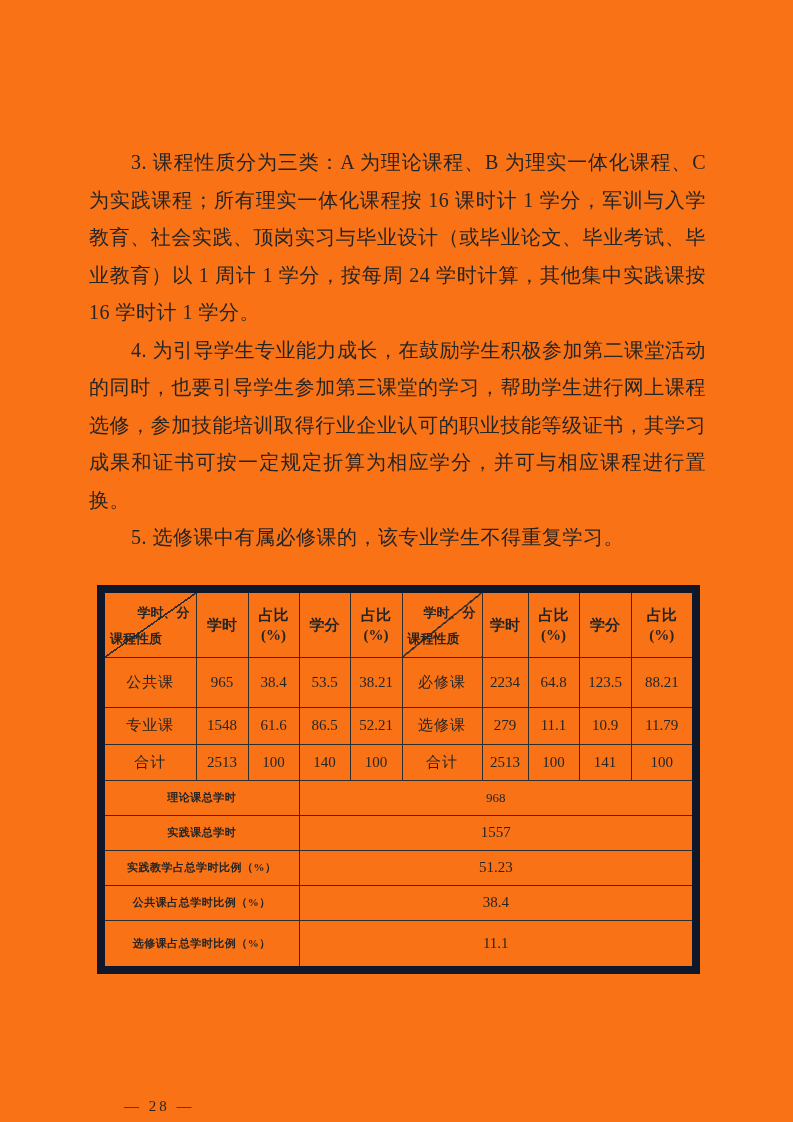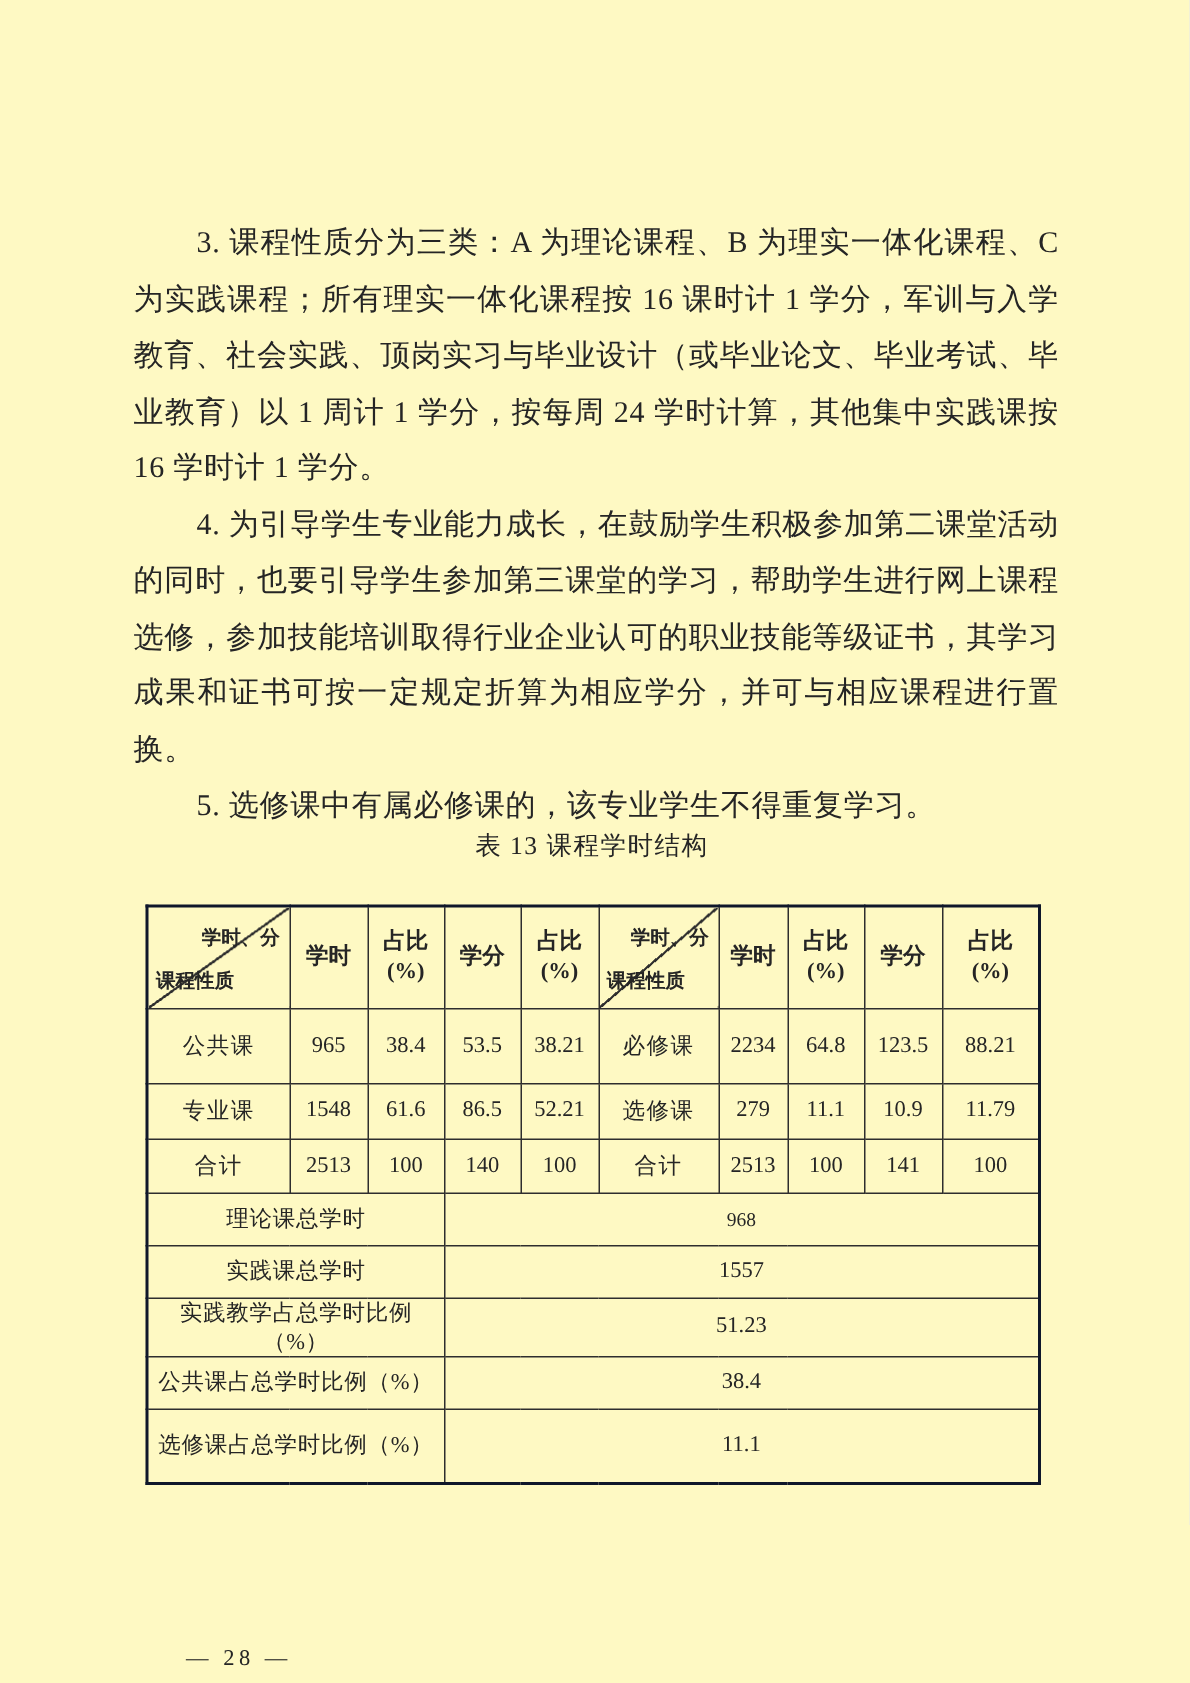--- a/index.html
+++ b/index.html
@@ -1,20 +1,20 @@
 <!DOCTYPE html>
 <html><head>
 <meta charset="utf-8">
 <style>
   html, body { margin: 0; padding: 0; background: #e8e8e8; }
   .page {
     position: relative;
     width: 793px;
     height: 1122px;
-    background: #fef9c3;
+    background: #f97316;
     font-family: "Liberation Serif", "DejaVu Serif", serif;
     color: #252525;
     overflow: hidden;
     margin: 0 auto;
   }
   .paragraphs {
     position: absolute;
     left: 89px;
     top: 144px;
     width: 617px;
@@ -29,37 +29,37 @@
     top: 551px;
     width: 595px;
     text-align: center;
     font-size: 17px;
     line-height: 26px;
     letter-spacing: 1px;
   }
   table.ct {
     position: absolute;
     left: 97px;
-    top: 603px;
+    top: 585px;
     width: 595px;
     border-collapse: collapse;
     table-layout: fixed;
-    border: 2px solid #0f172a;
+    border: 8px solid #0f172a;
   }
   .ct td {
     border: 1px solid #2e2e2e;
     text-align: center;
     vertical-align: middle;
     padding: 0;
     overflow: hidden;
   }
   .hdr-label { font-weight: bold; font-size: 15px; line-height: 20px; }
   .cat  { font-weight: normal; font-size: 15px; letter-spacing: 1px; }
   .num  { font-size: 15px; }
-  .sum-label { font-weight: normal; font-size: 15px; letter-spacing: 0.5px; }
+  .sum-label { font-weight: bold; font-size: 11px; letter-spacing: 0.5px; }
   .sum-value { font-size: 15px; }
   .sum-value.small { font-size: 13px; }
   .diag {
     position: relative;
     background-image: linear-gradient(to bottom right,
       transparent calc(50% - 0.8px),
       #2e2e2e calc(50% - 0.8px),
       #2e2e2e calc(50% + 0.8px),
       transparent calc(50% + 0.8px));
   }
@@ -84,21 +84,20 @@
 <body>
 
 <div class="page">
 
   <div class="paragraphs">
     <p>3. 课程性质分为三类：A 为理论课程、B 为理实一体化课程、C 为实践课程；所有理实一体化课程按 16 课时计 1 学分，军训与入学教育、社会实践、顶岗实习与毕业设计（或毕业论文、毕业考试、毕业教育）以 1 周计 1 学分，按每周 24 学时计算，其他集中实践课按 16 学时计 1 学分。</p>
     <p>4. 为引导学生专业能力成长，在鼓励学生积极参加第二课堂活动的同时，也要引导学生参加第三课堂的学习，帮助学生进行网上课程选修，参加技能培训取得行业企业认可的职业技能等级证书，其学习成果和证书可按一定规定折算为相应学分，并可与相应课程进行置换。</p>
     <p>5. 选修课中有属必修课的，该专业学生不得重复学习。</p>
   </div>
 
-  <div class="table-title">表 13 课程学时结构</div>
 
   <table class="ct">
     <colgroup>
       <col style="width:95px">
         <col style="width:52px">
         <col style="width:51px">
         <col style="width:51px">
         <col style="width:52px">
       <col style="width:80px">
         <col style="width:46px">

